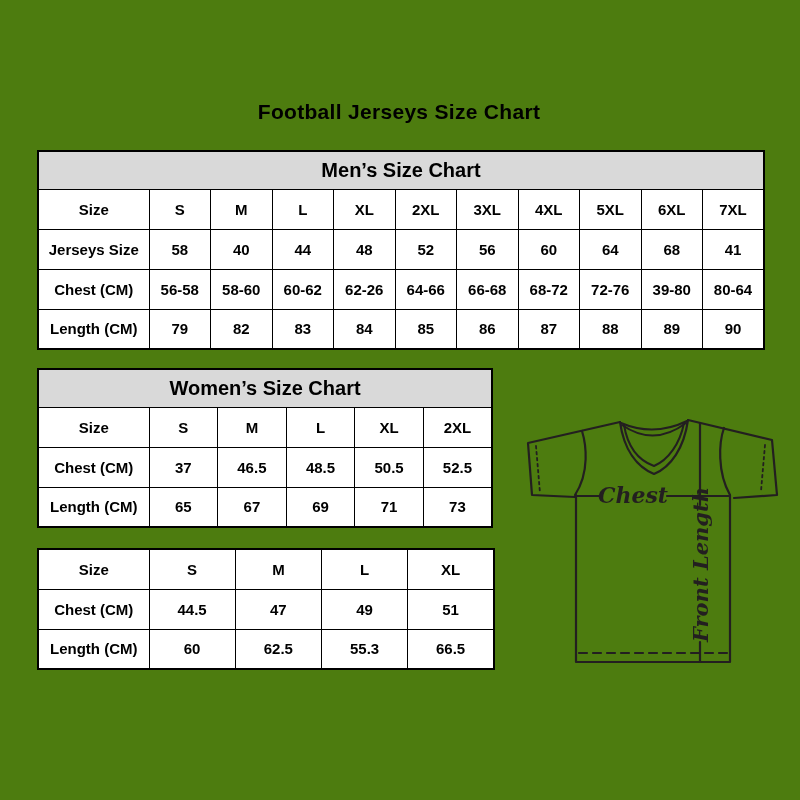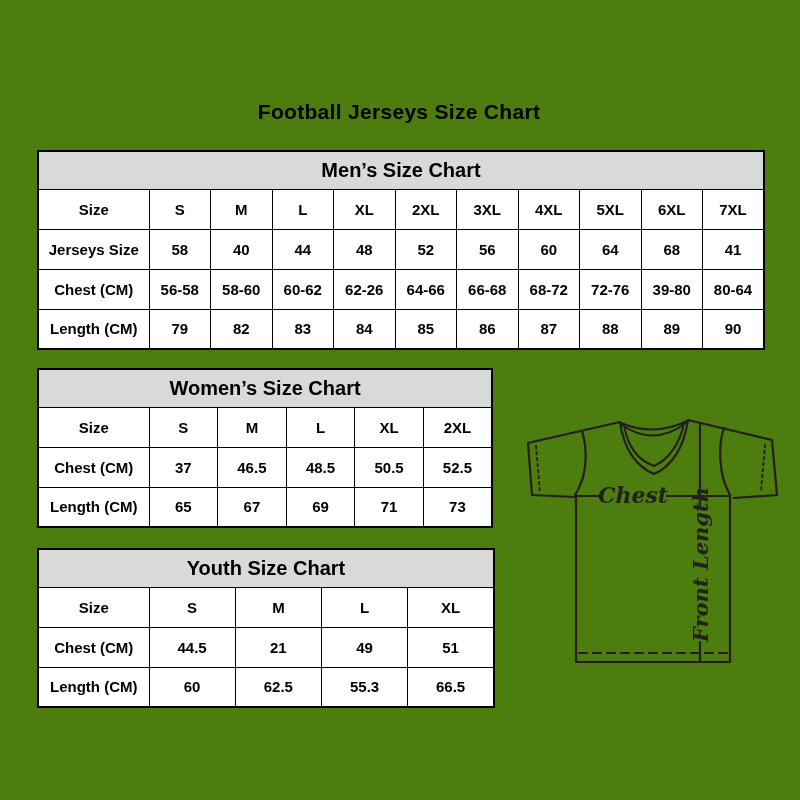--- a/index.html
+++ b/index.html
@@ -188,34 +188,31 @@
 
   <table id="youth-table" class="size-table">
       <colgroup>
         <col class="label-col">
         <col>
         <col>
         <col>
         <col>
       </colgroup>
       <tbody>
-        <tr class="caption-row">
-          <td colspan="5" class="table-caption">Youth Size Chart</td>
-        </tr>
         <tr>
           <td>Size</td>
           <td>S</td>
           <td>M</td>
           <td>L</td>
           <td>XL</td>
         </tr>
         <tr>
           <td>Chest (CM)</td>
           <td>44.5</td>
-          <td>21</td>
+          <td>47</td>
           <td>49</td>
           <td>51</td>
         </tr>
         <tr>
           <td>Length (CM)</td>
           <td>60</td>
           <td>62.5</td>
           <td>55.3</td>
           <td>66.5</td>
         </tr>

